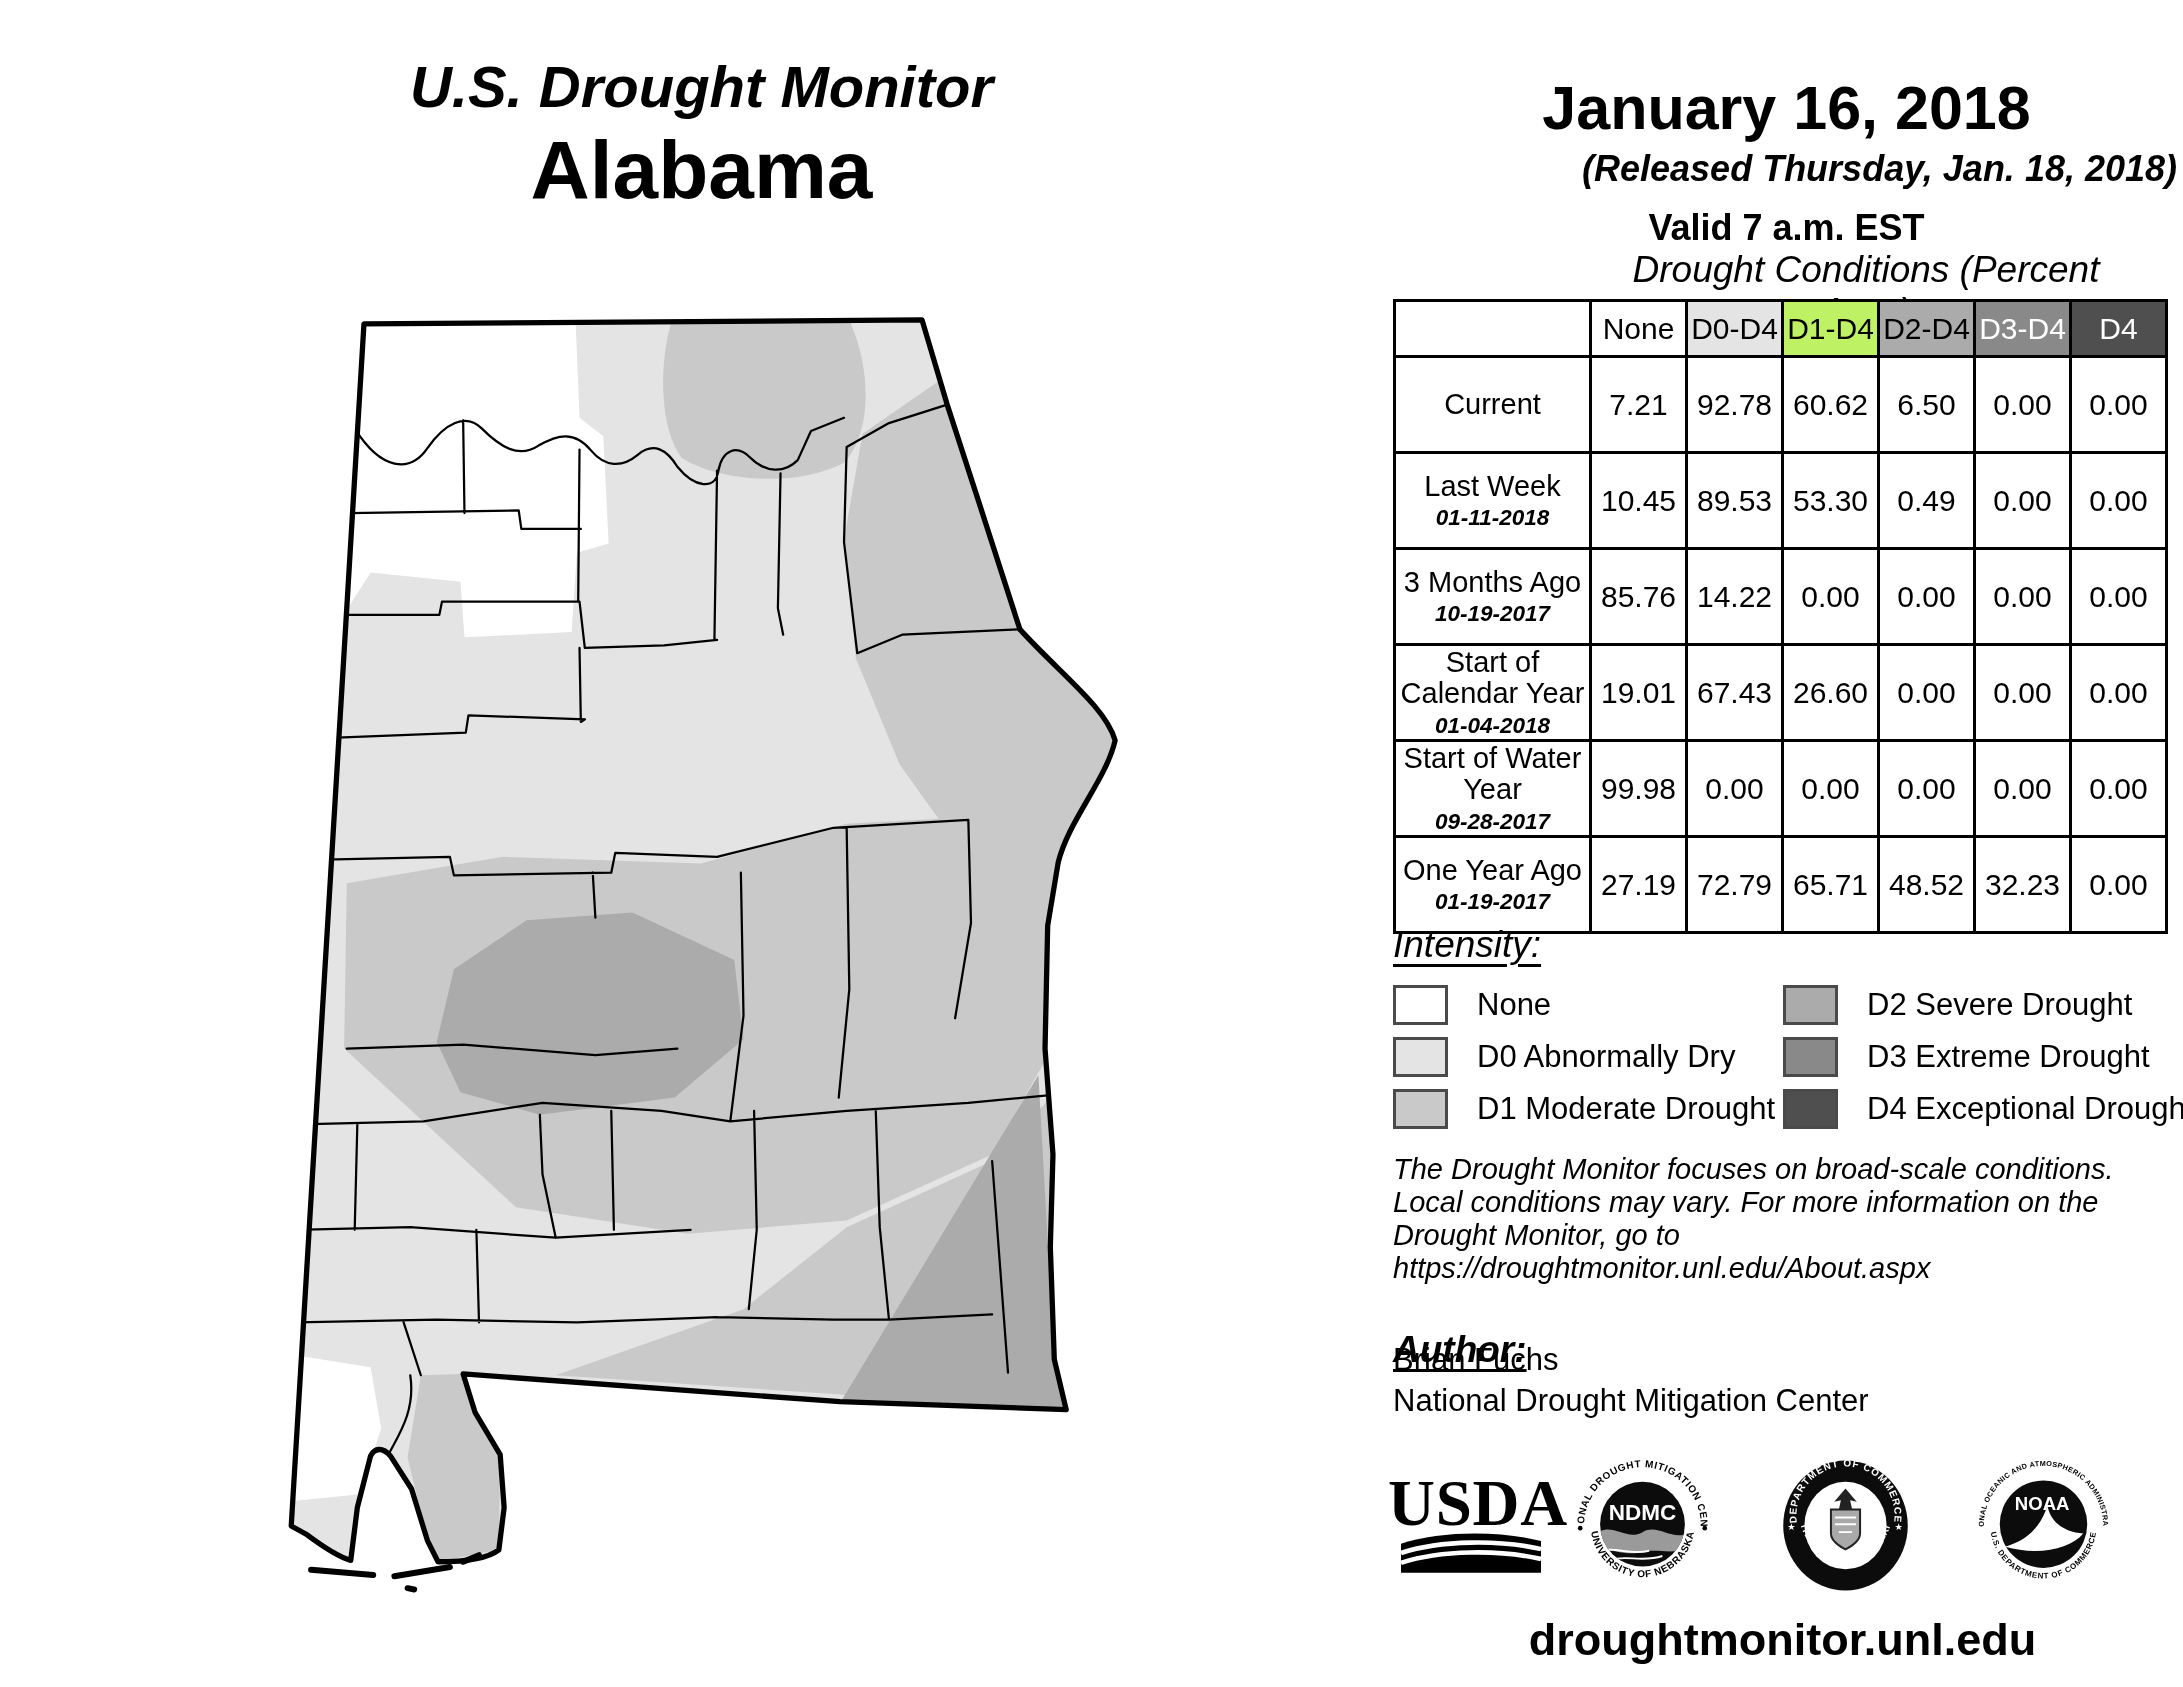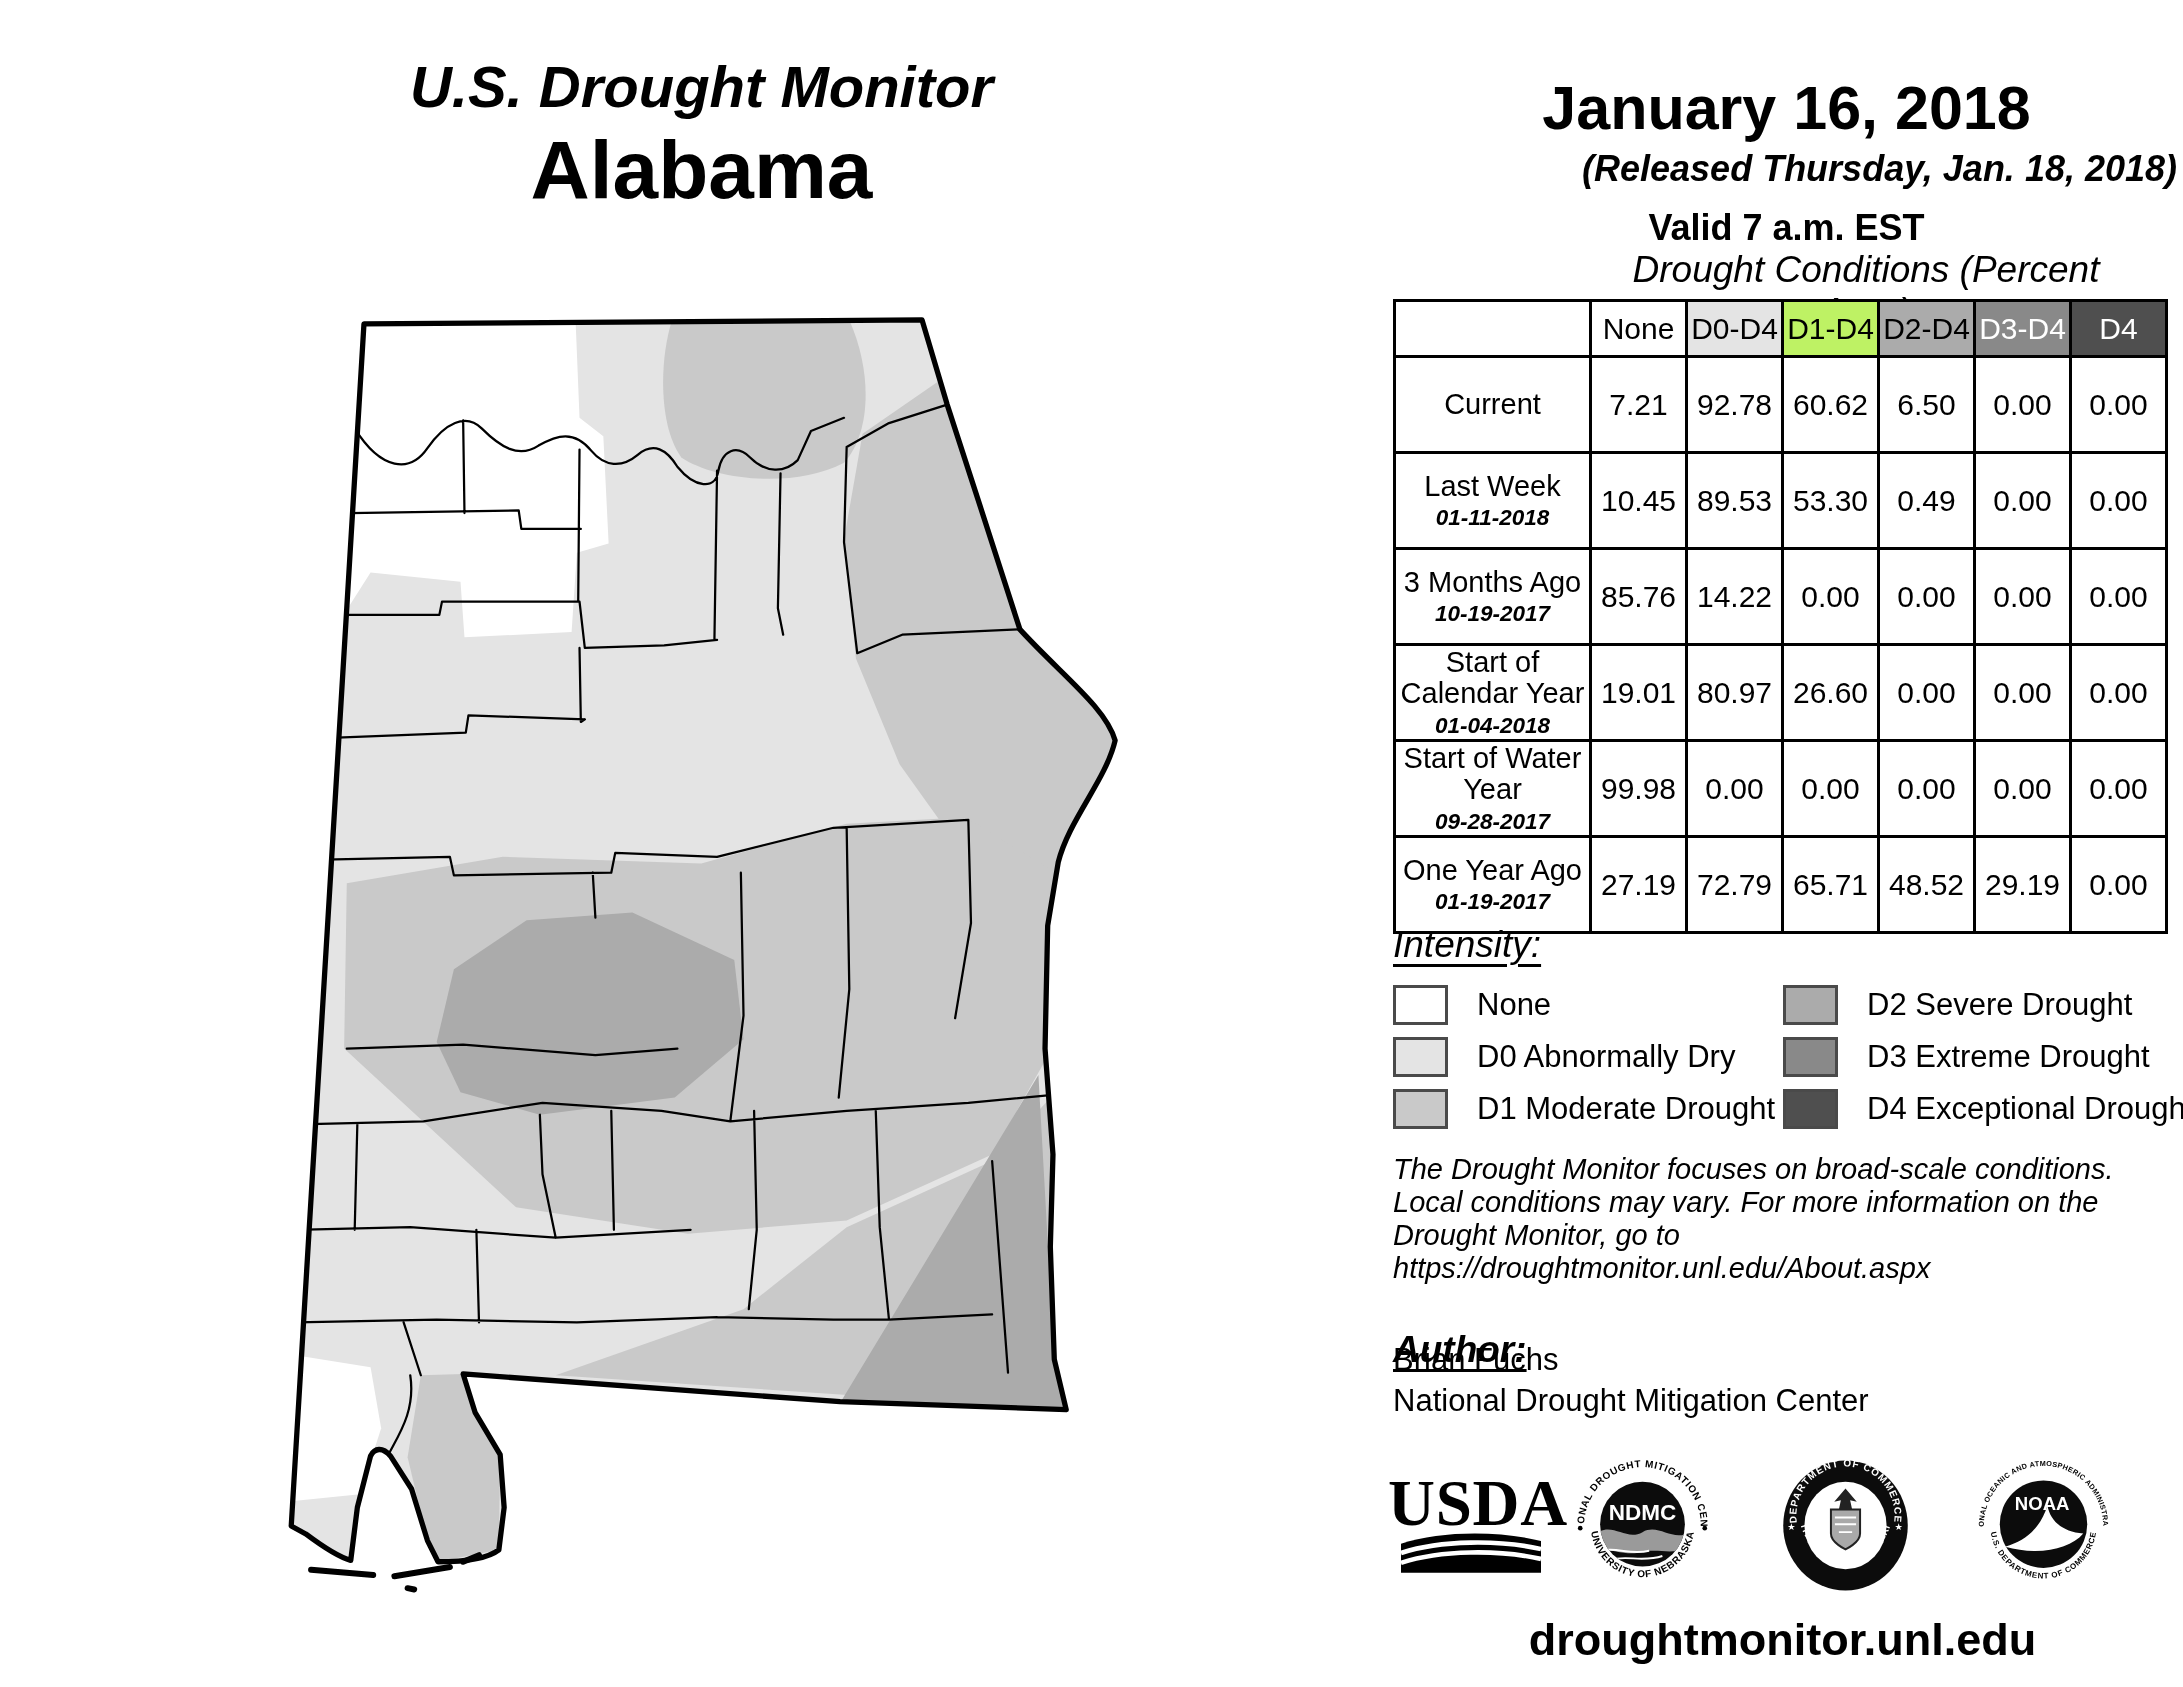--- a/index.html
+++ b/index.html
@@ -213,21 +213,21 @@
       <td class="val">0.00</td>
       <td class="val">0.00</td>
       <td class="val">0.00</td>
     </tr>
     <tr>
       <th class="rowlabel">
         <div>Start of Calendar Year</div>
         <div class="rowdate">01-04-2018</div>
       </th>
       <td class="val">19.01</td>
-      <td class="val">80.97</td>
+      <td class="val">67.43</td>
       <td class="val">26.60</td>
       <td class="val">0.00</td>
       <td class="val">0.00</td>
       <td class="val">0.00</td>
     </tr>
     <tr>
       <th class="rowlabel">
         <div>Start of Water Year</div>
         <div class="rowdate">09-28-2017</div>
       </th>
@@ -240,21 +240,21 @@
     </tr>
     <tr>
       <th class="rowlabel">
         <div>One Year Ago</div>
         <div class="rowdate">01-19-2017</div>
       </th>
       <td class="val">27.19</td>
       <td class="val">72.79</td>
       <td class="val">65.71</td>
       <td class="val">48.52</td>
-      <td class="val">29.19</td>
+      <td class="val">32.23</td>
       <td class="val">0.00</td>
     </tr>
   </tbody>
     </table>
 
   <div class="intensity-heading">Intensity:</div>
 
   <div class="legend-col one">
     <div class="legend-item">
       <span class="swatch" style="background:#ffffff"></span>

